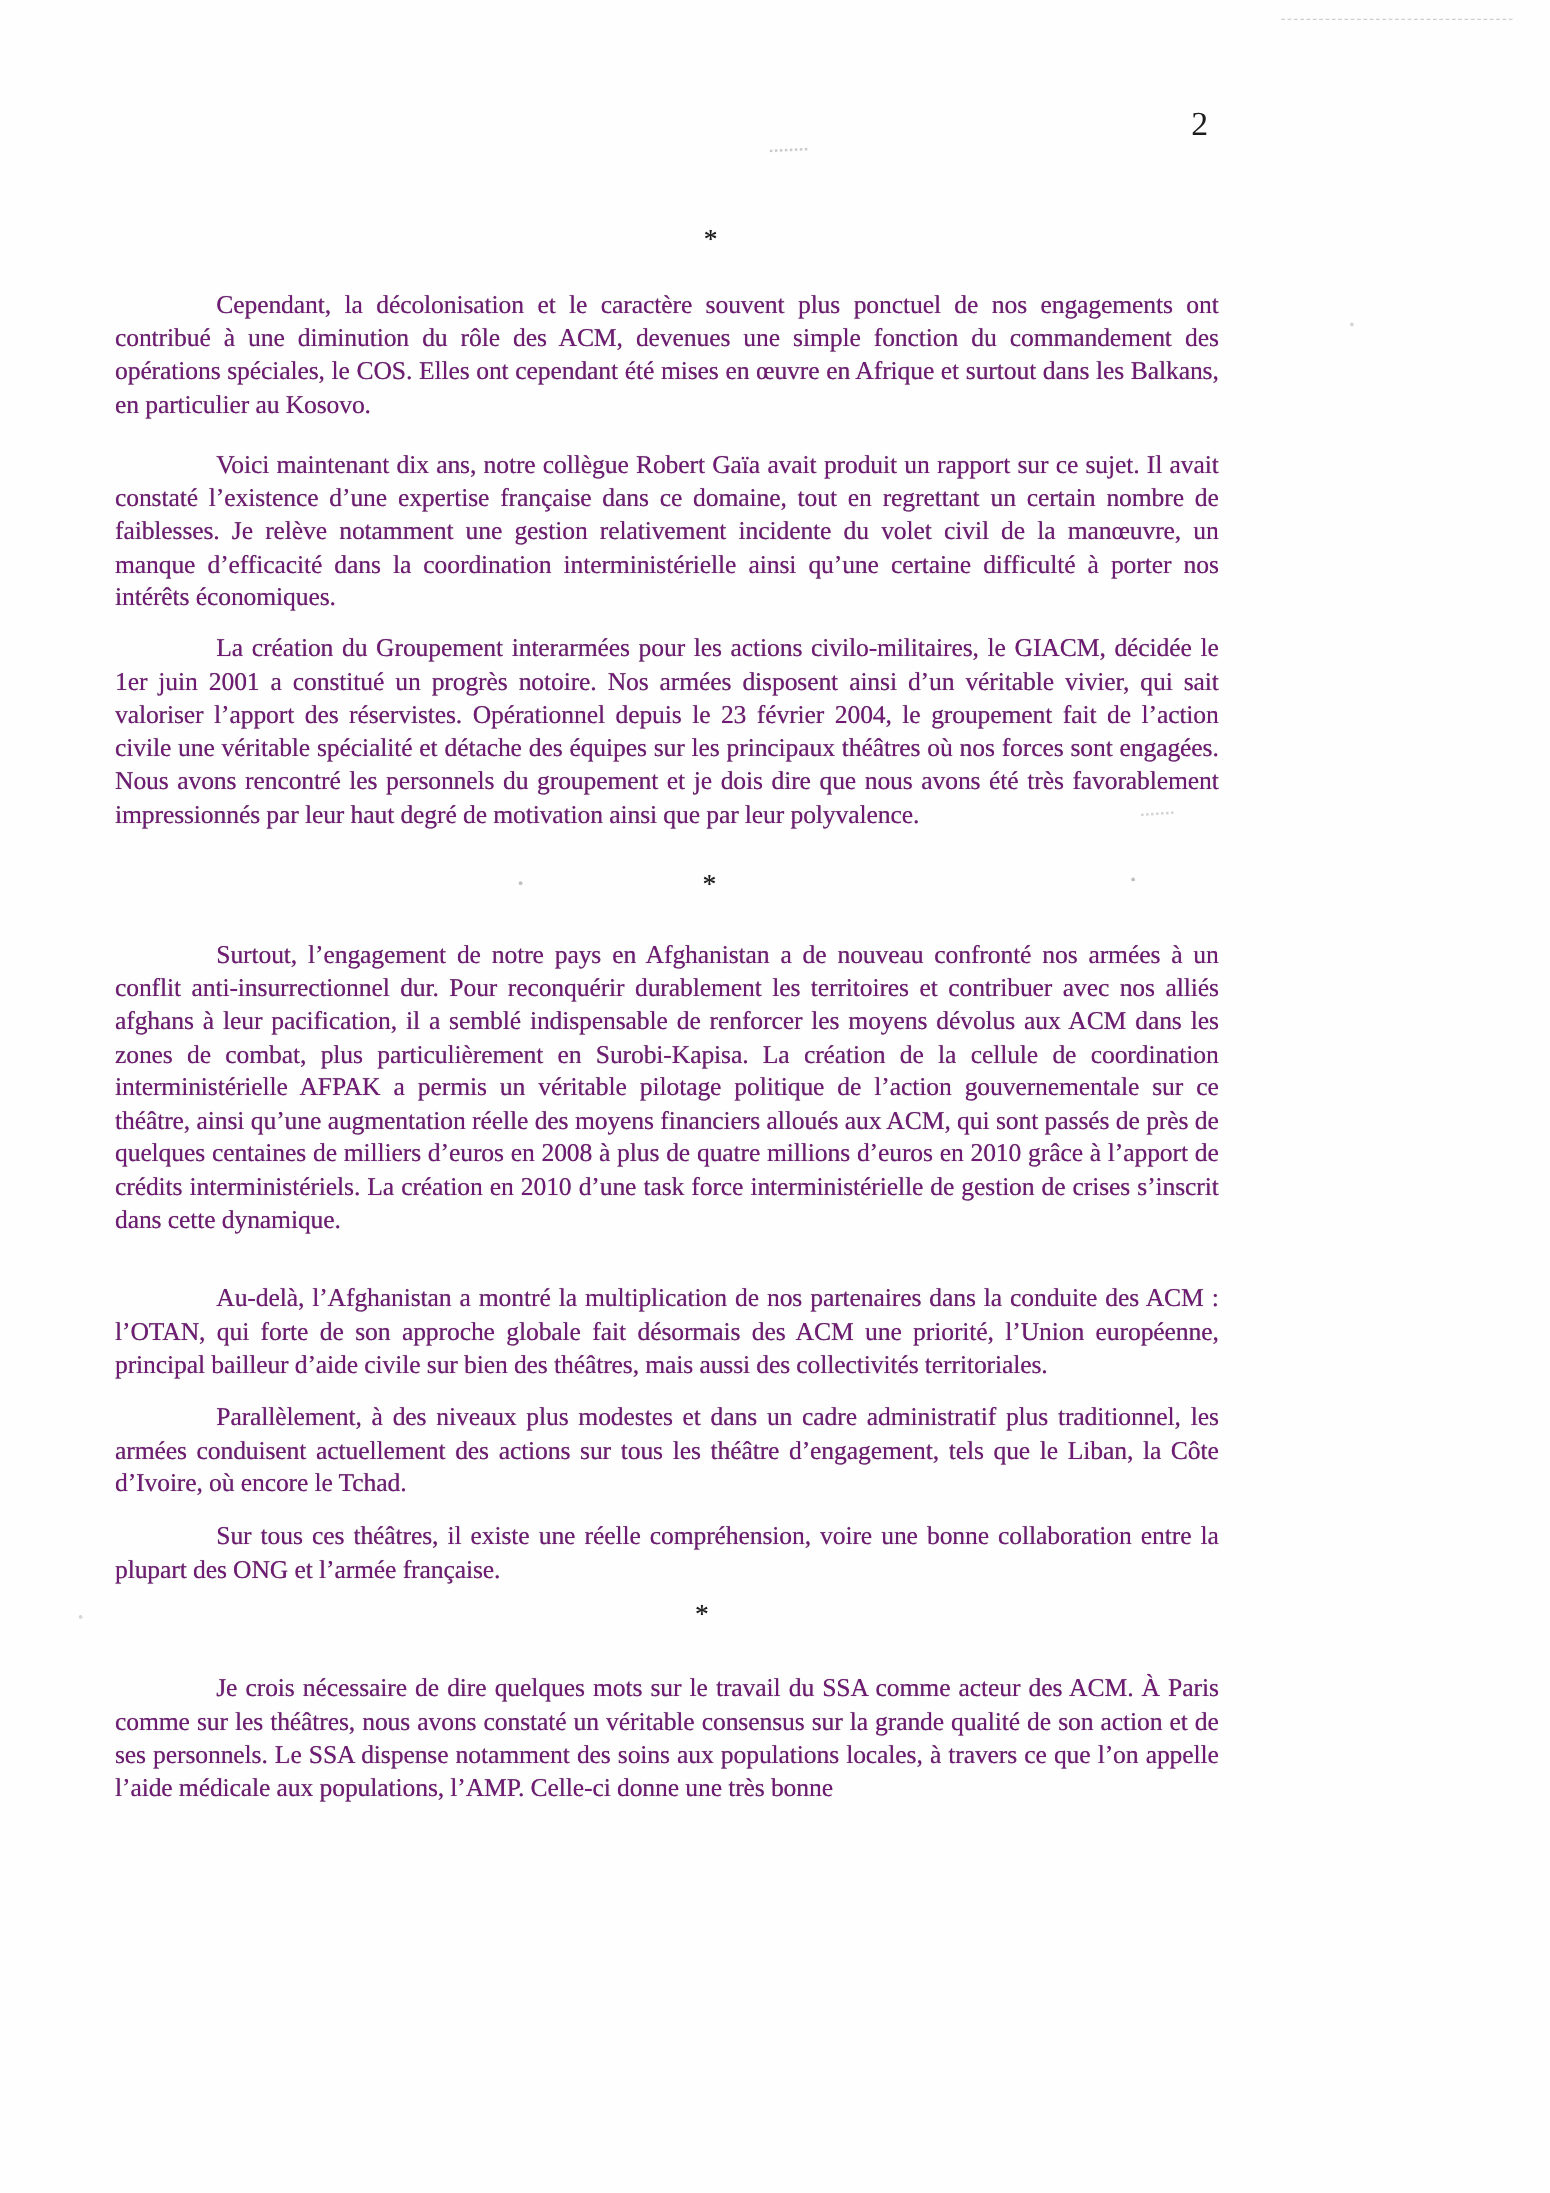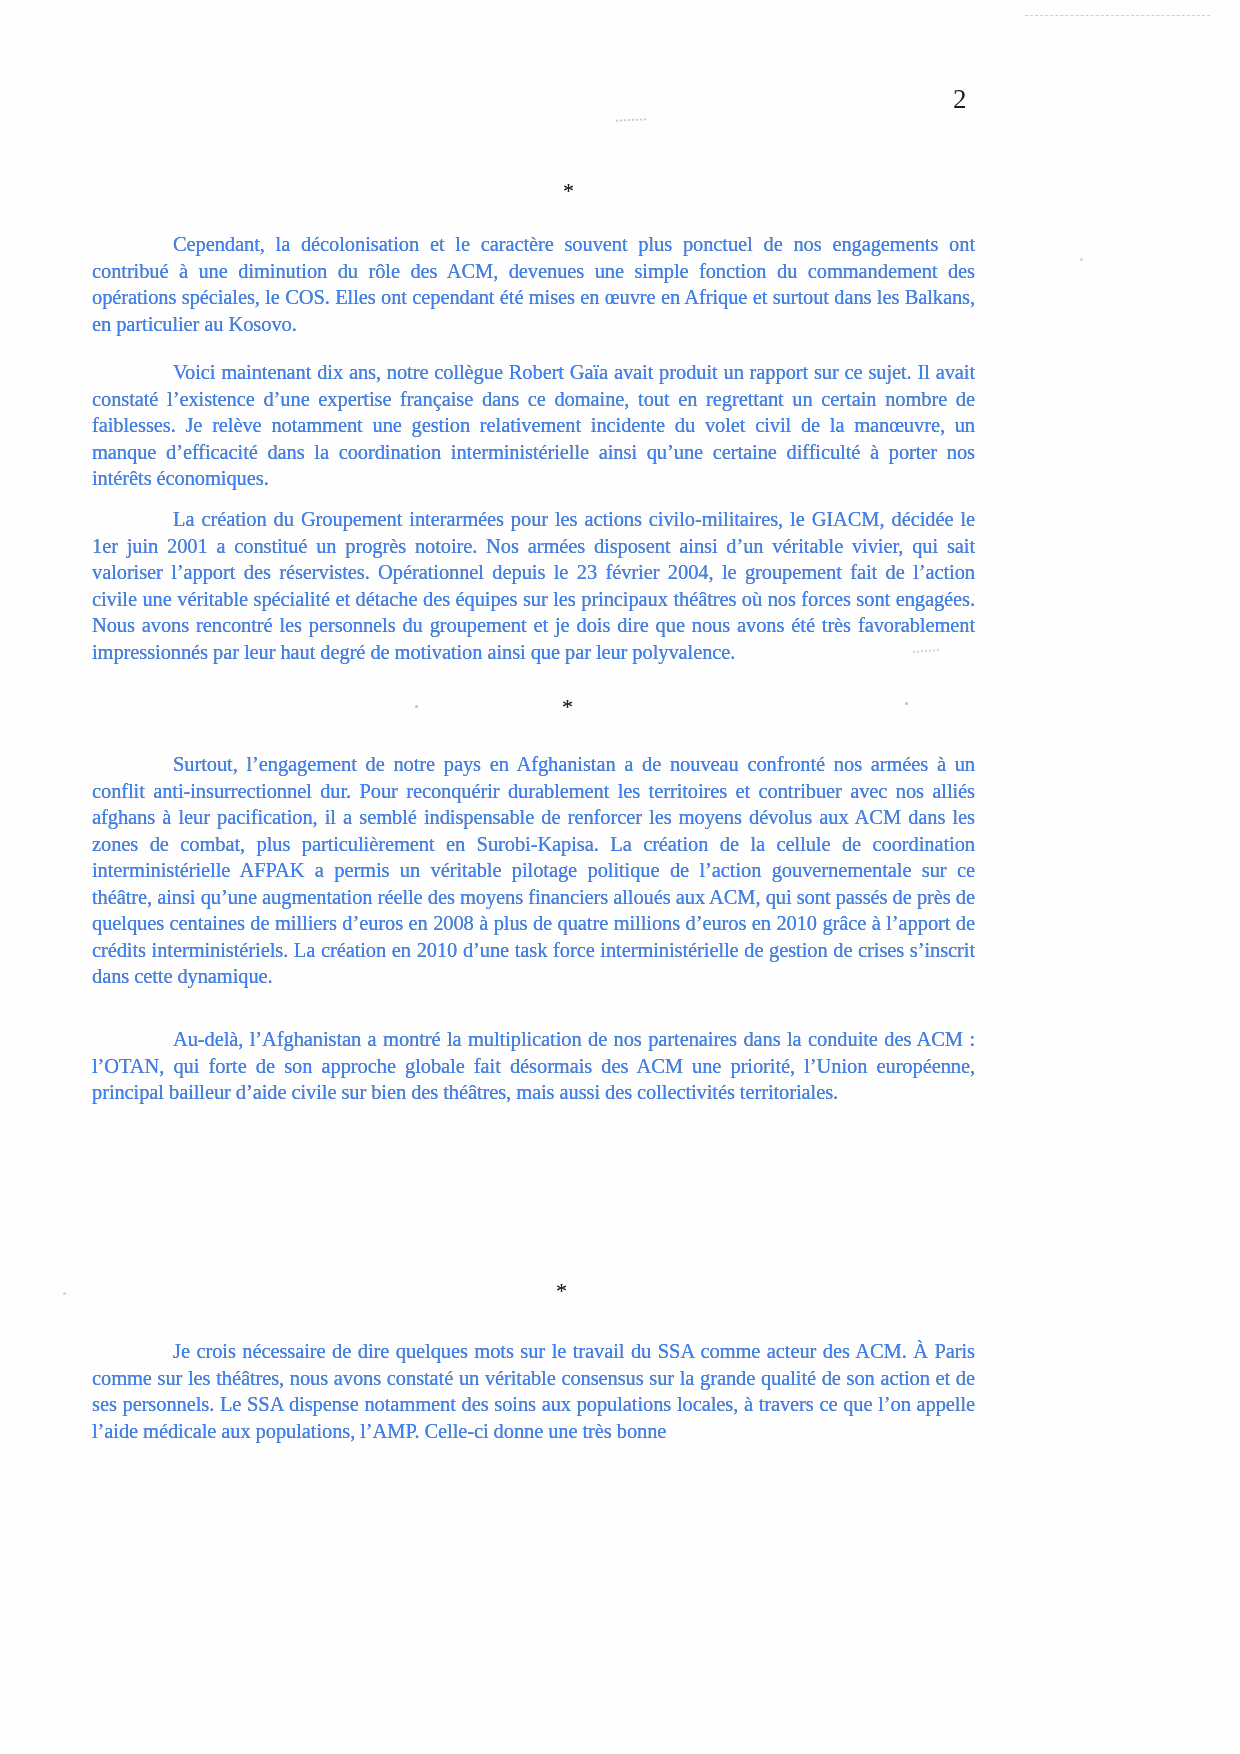--- a/index.html
+++ b/index.html
@@ -21,21 +21,21 @@
   p { margin: 0; }
   .para {
     position: absolute;
     left: 92px;
     width: 883px;
     font-size: 20.5px;
     line-height: 26.5px;
     text-align: justify;
     text-indent: 81px;
     letter-spacing: -0.1px;
-    color: #3b82f6;
+    color: #701a75;
     text-shadow: 0 0 0.6px rgba(15,15,15,0.6);
   }
   .italic { }
   .sep {
     position: absolute;
     font-size: 22px;
     line-height: 26px;
     color: #1a1a1a;
     text-shadow: 0 0 0.6px rgba(15,15,15,0.6);
   }
@@ -90,20 +90,22 @@
   <div class="artifact squiggle"></div>
 
   <div class="artifact dot" style="left:415px; top:705px;"></div>
   <div class="sep" style="left:562px; top:694px;">*</div>
   <div class="artifact dot" style="left:905px; top:702px;"></div>
 
   <p class="para" style="top:751px;"><span>Surtout, l’engagement de notre pays en Afghanistan a de nouveau confronté nos armées à un conflit anti-insurrectionnel dur. Pour reconquérir durablement les territoires et contribuer avec nos alliés afghans à leur pacification, il a semblé indispensable de renforcer les moyens dévolus aux ACM dans les zones de combat, plus particulièrement en Surobi-Kapisa. La création de la cellule de coordination interministérielle AFPAK a permis un véritable pilotage politique de l’action gouvernementale sur ce théâtre, ainsi qu’une augmentation réelle des moyens financiers alloués aux ACM, qui sont passés de près de quelques centaines de milliers d’euros en 2008 à plus de quatre millions d’euros en 2010 grâce à l’apport de crédits interministériels. La création en 2010 d’une </span><span class="italic">task force</span><span> interministérielle de gestion de crises s’inscrit dans cette dynamique.</span></p>
 
   <p class="para" style="top:1026px;">Au-delà, l’Afghanistan a montré la multiplication de nos partenaires dans la conduite des ACM : l’OTAN, qui forte de son approche globale fait désormais des ACM une priorité, l’Union européenne, principal bailleur d’aide civile sur bien des théâtres, mais aussi des collectivités territoriales.</p>
 
+  <p class="para" style="top:1121px;">Parallèlement, à des niveaux plus modestes et dans un cadre administratif plus traditionnel, les armées conduisent actuellement des actions sur tous les théâtre d’engagement, tels que le Liban, la Côte d’Ivoire, où encore le Tchad.</p>
 
+  <p class="para" style="top:1216px;">Sur tous ces théâtres, il existe une réelle compréhension, voire une bonne collaboration entre la plupart des ONG et l’armée française.</p>
 
   <div class="artifact dot" style="left:63px; top:1292px; opacity:0.35;"></div>
   <div class="sep" style="left:556px; top:1278px;">*</div>
 
   <p class="para" style="top:1338px;">Je crois nécessaire de dire quelques mots sur le travail du SSA comme acteur des ACM. À Paris comme sur les théâtres, nous avons constaté un véritable consensus sur la grande qualité de son action et de ses personnels. Le SSA dispense notamment des soins aux populations locales, à travers ce que l’on appelle l’aide médicale aux populations, l’AMP. Celle-ci donne une très bonne</p>
 
 </div>
 
 </body></html>

